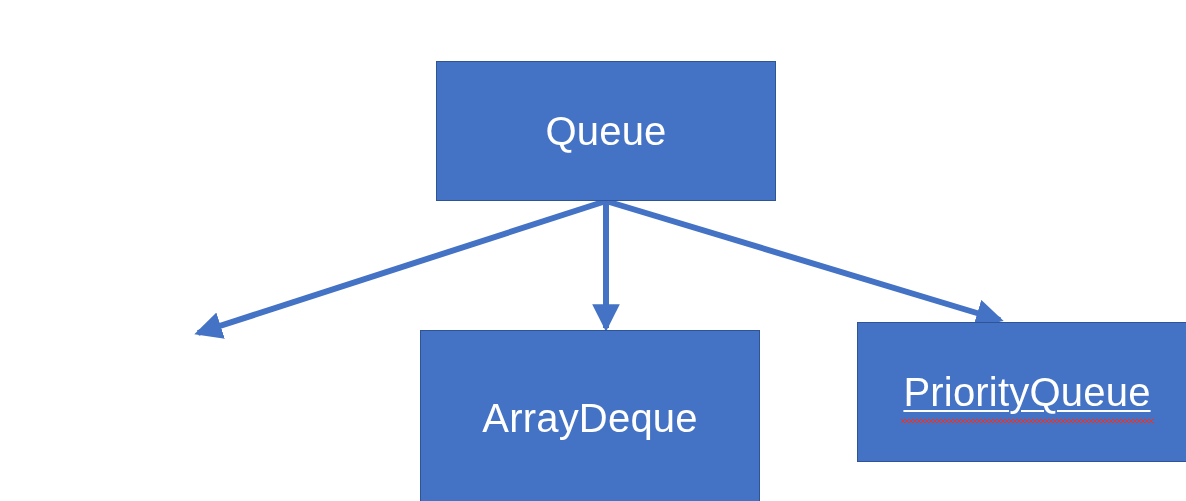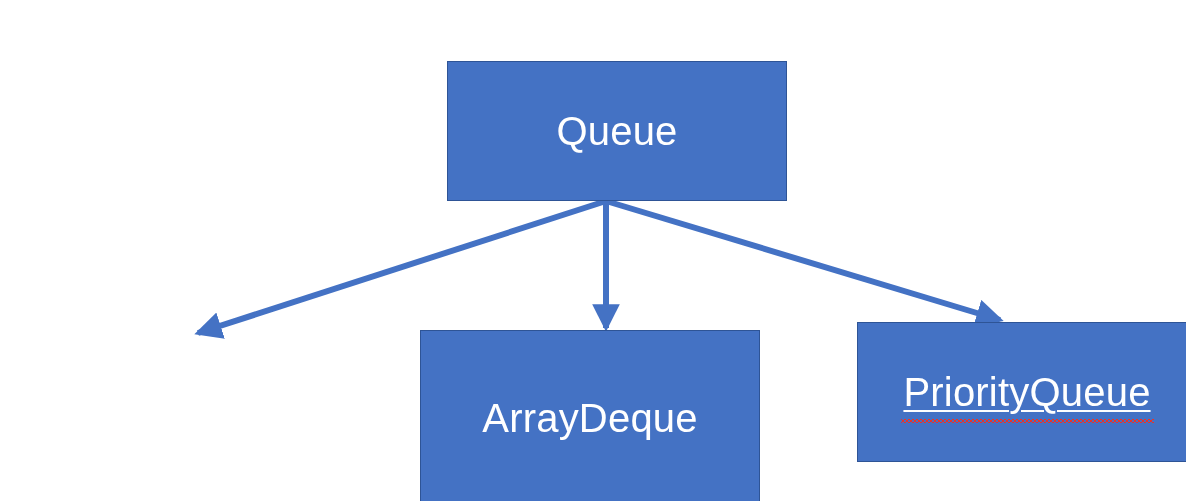--- a/index.html
+++ b/index.html
@@ -61,21 +61,21 @@
     bottom: -11px;
     height: 4px;
     background-image:
       linear-gradient(45deg, transparent 45%, #E8342A 45%, #E8342A 62%, transparent 62%),
       linear-gradient(-45deg, transparent 45%, #E8342A 45%, #E8342A 62%, transparent 62%);
     background-size: 4px 4px;
     background-repeat: repeat-x;
     pointer-events: none;
   }
   
-  #node-queue          { left: 447px; top: 61px;  width: 340px; height: 140px; }
+  #node-queue          { left: 436px; top: 61px;  width: 340px; height: 140px; }
   #node-linkedlist     { left: 21px;  top: 335px; width: 340px; height: 143px; }
   #node-arraydeque     { left: 420px; top: 330px; width: 340px; height: 176px; }
   #node-priorityqueue  { left: 818px; top: 322px; width: 340px; height: 140px; margin-left: 39px; }
 </style>
 </head>
 <body>
 
 <div id="canvas">
 
   <svg class="edges" viewBox="0 0 1186 501" width="1186" height="501" xmlns="http://www.w3.org/2000/svg">

